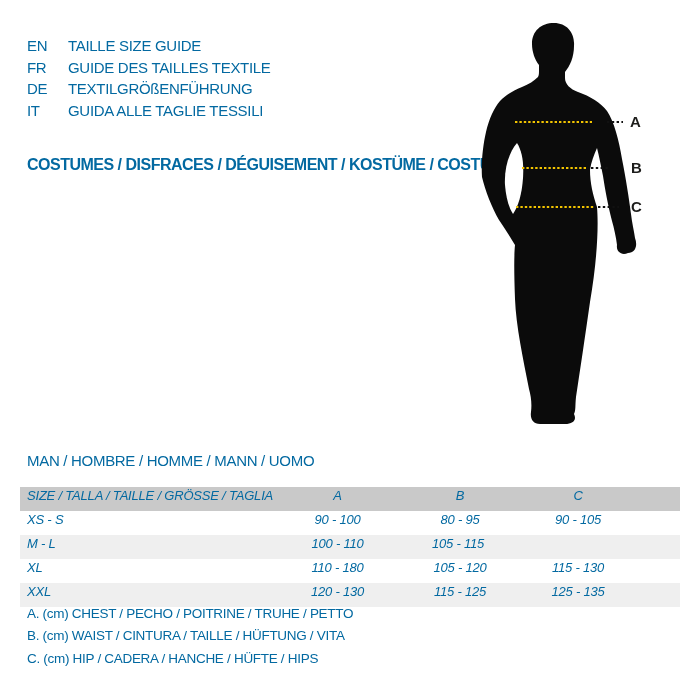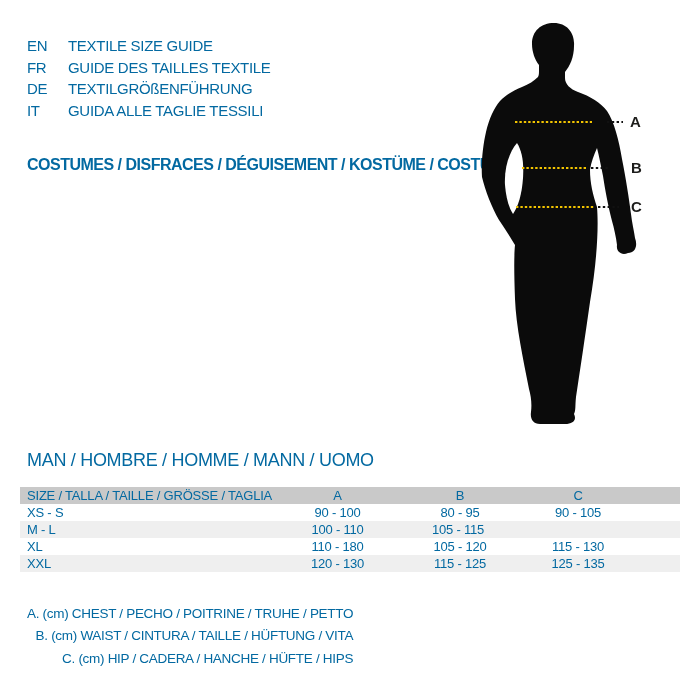--- a/index.html
+++ b/index.html
@@ -12,44 +12,44 @@
   .lang-row{display:flex;line-height:21.5px;font-size:15px;letter-spacing:-0.3px;font-weight:500;}
   .lang-code{width:41px;flex:0 0 41px;}
   
   .category-title{
     position:absolute;left:27px;top:156px;font-size:16px;font-weight:bold;letter-spacing:-0.5px;white-space:nowrap;
   }
   
   .figure-wrap{position:absolute;left:470px;top:15px;width:200px;height:420px;}
   .measure-label{font-family:"Liberation Sans","DejaVu Sans",sans-serif;font-size:15px;font-weight:bold;fill:#1d1d1b;}
   
-  .table-title{position:absolute;left:27px;top:452px;font-size:18px;letter-spacing:-0.3px;line-height:17px;white-space:nowrap;}
+  .table-title{position:absolute;left:27px;top:452px;font-size:15px;letter-spacing:-0.3px;line-height:17px;white-space:nowrap;}
   .size-table{position:absolute;left:20px;top:487px;width:660px;font-size:13px;letter-spacing:-0.2px;}
-  .t-row{display:flex;height:17px;line-height:17px;}
+  .t-row{display:flex;height:24px;line-height:17px;font-style:italic;}
   .t-row.header{background:#c9c9c9;}
   .t-row.alt{background:#efefef;}
   .cell{white-space:nowrap;overflow:visible;}
   .cell-size{flex:0 0 255px;box-sizing:border-box;padding-left:7px;}
   .cell-a{flex:0 0 125px;text-align:center;}
   .cell-b{flex:0 0 120px;text-align:center;}
   .cell-c{flex:0 0 116px;text-align:center;}
   .cell-fill{flex:1;}
   
   .legend{position:absolute;left:27px;top:603px;}
-  .legend-row{line-height:22.4px;font-size:13.5px;letter-spacing:-0.3px;white-space:nowrap;text-align:right;}
+  .legend-row{line-height:22.4px;font-size:13.5px;letter-spacing:-0.3px;white-space:nowrap;}
 </style>
 </head>
 <body>
 
 <div class="page">
 
   <div class="lang-list">
     <div class="lang-row">
       <span class="lang-code">EN</span>
-      <span class="lang-label">TEXTILE SIZE GUIDE</span>
+      <span class="lang-label">TAILLE SIZE GUIDE</span>
     </div>
     <div class="lang-row">
       <span class="lang-code">FR</span>
       <span class="lang-label">GUIDE DES TAILLES TEXTILE</span>
     </div>
     <div class="lang-row">
       <span class="lang-code">DE</span>
       <span class="lang-label">TEXTILGRÖßENFÜHRUNG</span>
     </div>
     <div class="lang-row">

